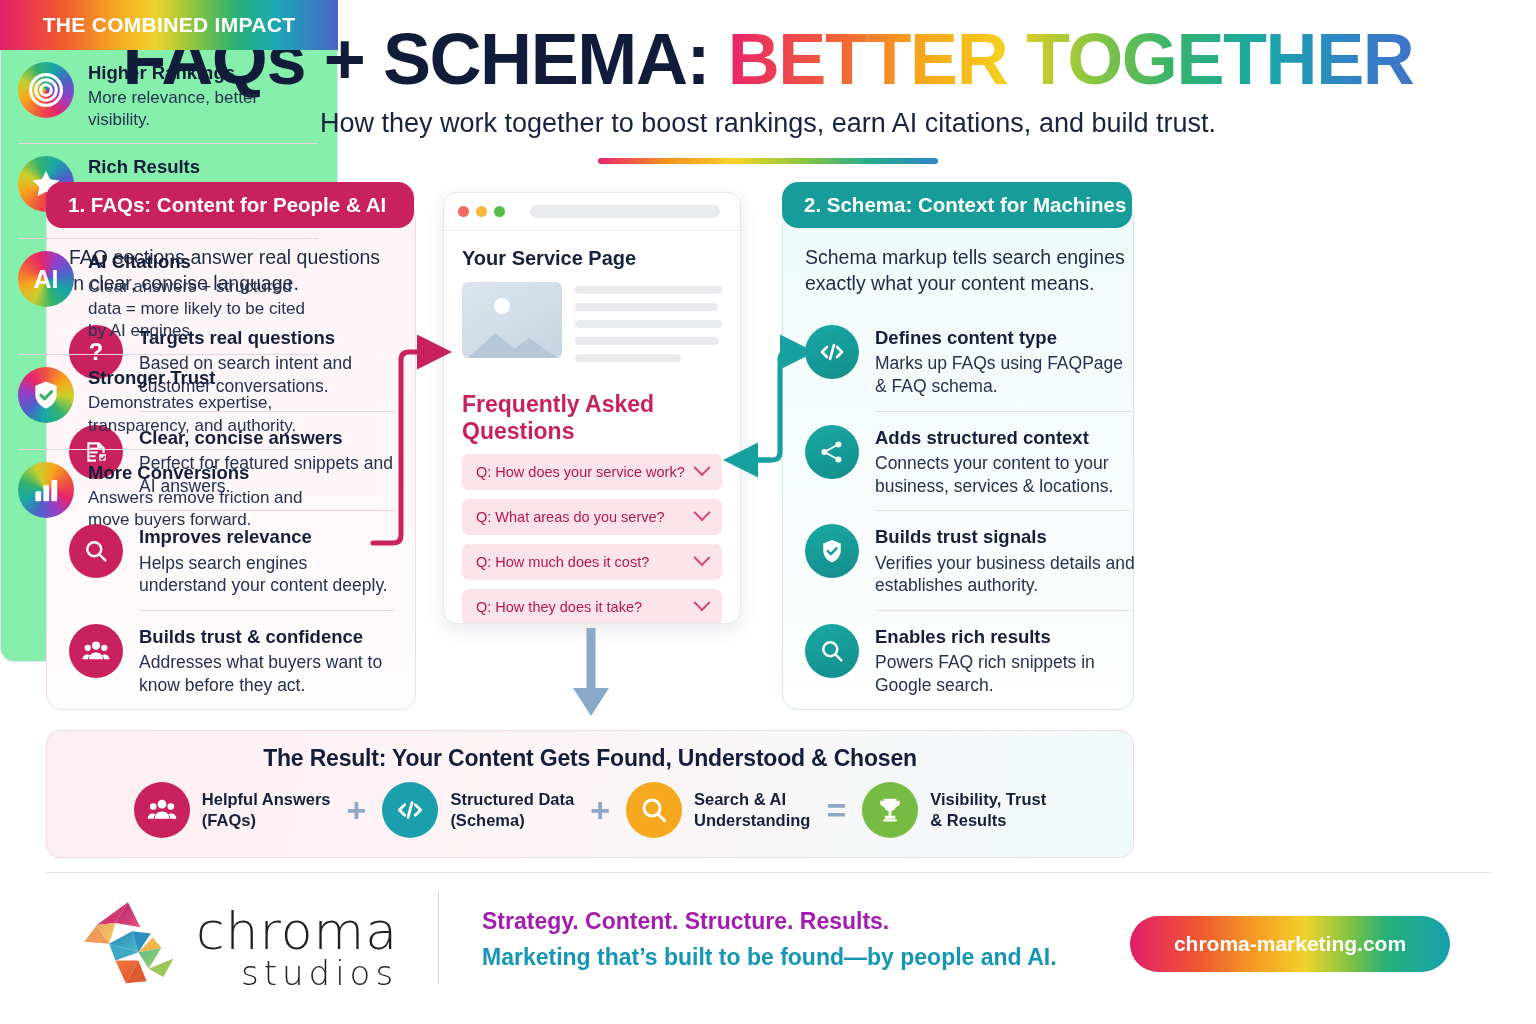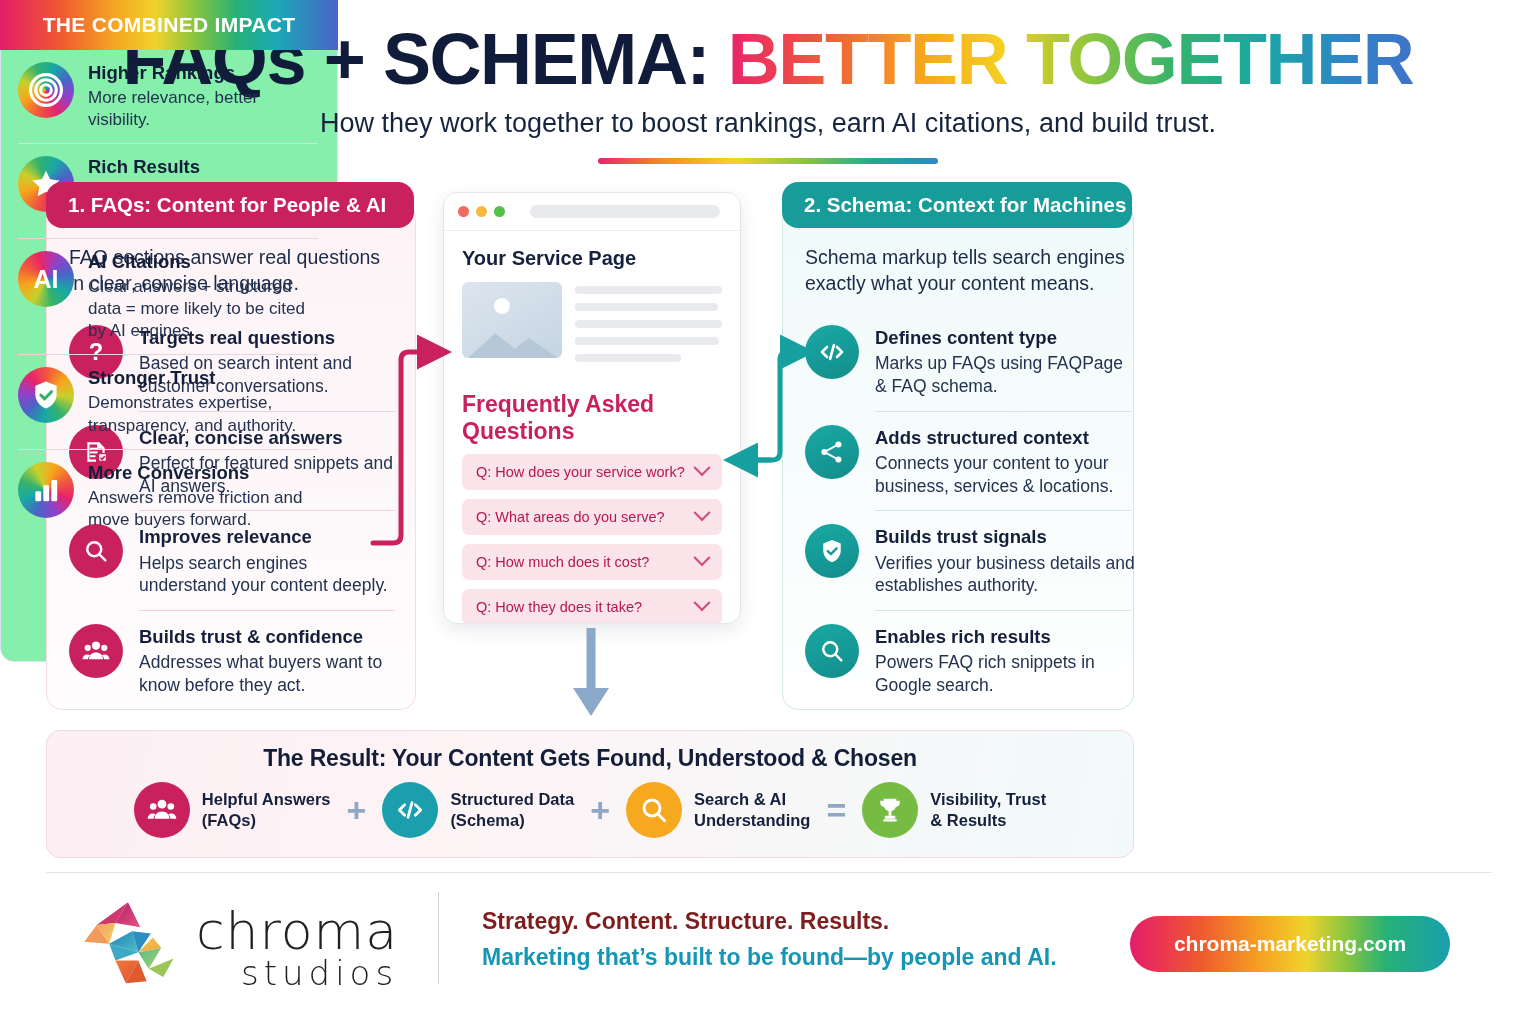--- a/index.html
+++ b/index.html
@@ -178,21 +178,21 @@
 
   
   .fline { position: absolute; left: 46px; top: 872px; width: 1446px; height: 1px; background: #e2e5ea; }
   #footer { position: absolute; left: 0; top: 880px; width: 1536px; height: 144px; }
   .logo-wrap { position: absolute; left: 78px; top: 16px; display: flex; align-items: center; gap: 14px; }
   .logo-word { display: flex; flex-direction: column; line-height: .95; }
   .logo-chroma { font-size: 52px; font-weight: 300; color: #231f20; letter-spacing: 1px; font-family: "DejaVu Sans", sans-serif; }
   .logo-studios { font-size: 34px; font-weight: 300; color: #231f20; letter-spacing: 5px; text-align: right; font-family: "DejaVu Sans", sans-serif; }
   .vline { position: absolute; left: 438px; top: 12px; width: 1px; height: 92px; background: #cfd4da; }
   .tagline { position: absolute; left: 482px; top: 28px; }
-  .tag1 { font-size: 23px; font-weight: 700; color: #7f1d1d; }
+  .tag1 { font-size: 23px; font-weight: 700; color: #a21caf; }
   .tag2 { font-size: 23px; font-weight: 700; color: #1596b4; margin-top: 9px; }
   #url-pill {
     position: absolute; left: 1130px; top: 36px; width: 320px; height: 56px;
     border-radius: 28px;
     background: linear-gradient(90deg,#e31d6a 0%,#f0592f 22%,#f5a623 42%,#efd32c 55%,#86c440 68%,#27b177 80%,#189fae 100%);
     display: flex; align-items: center; justify-content: center;
     color: #fff; font-size: 21px; font-weight: 700; text-align: right;
   }
 
   svg { display: block; }

